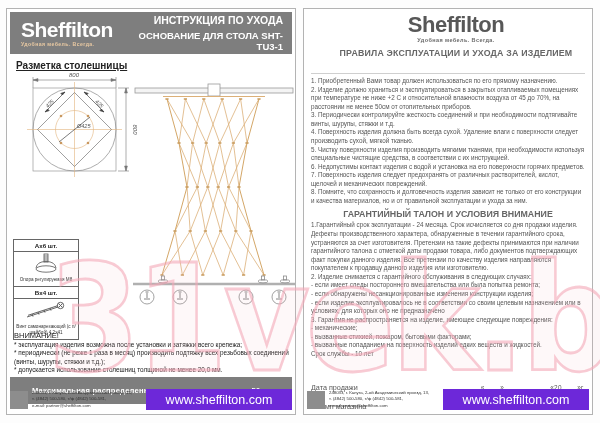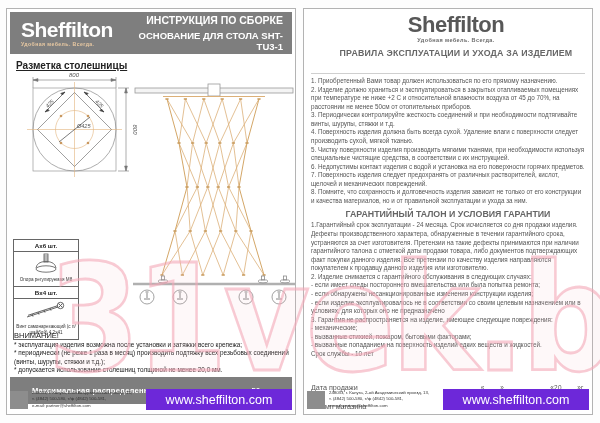--- a/index.html
+++ b/index.html
@@ -62,21 +62,21 @@
 <div class="stage">
 
   <div class="page page-left">
 
     <div class="lp-banner">
       <div class="logo-block">
         <div class="logo-text">Sheffilton</div>
         <div class="logo-tagline">Удобная мебель. Всегда.</div>
       </div>
       <div class="lp-title">
-        <div class="lp-title-1">ИНСТРУКЦИЯ ПО СБОРКЕ</div>
+        <div class="lp-title-1">ИНСТРУКЦИЯ ПО УХОДА</div>
         <div class="lp-title-2">ОСНОВАНИЕ ДЛЯ СТОЛА SHT-TU3-1</div>
       </div>
     </div>
 
     <div class="marking-heading">Разметка столешницы</div>
 
     <svg class="marking-svg" viewBox="0 0 136 158">
       <g stroke="#777" stroke-width="0.6" fill="#777">
         <line x1="22" y1="12" x2="105" y2="12"></line>
         <polygon points="22,12 27,10.6 27,13.4"></polygon>
@@ -216,21 +216,21 @@
     <div class="rp-body">
       <p class="rp-text">1. Приобретенный Вами товар должен использоваться по его прямому назначению.</p>
       <p class="rp-text">2. Изделие должно храниться и эксплуатироваться в закрытых отапливаемых помещениях при температуре не ниже +2 С и относительной влажности воздуха от 45 до 70%, на расстоянии не менее 50см от отопительных приборов.</p>
       <p class="rp-text">3. Периодически контролируйте жесткость соединений и при необходимости подтягивайте винты, шурупы, стяжки и т.д.</p>
       <p class="rp-text">4. Поверхность изделия должна быть всегда сухой. Удаление влаги с поверхности следует производить сухой, мягкой тканью.</p>
       <p class="rp-text">5. Чистку поверхности изделия производить мягкими тканями, при необходимости используя специальные чистящие средства, в соответствии с их инструкцией.</p>
       <p class="rp-text">6. Недопустимы контакт изделия с водой и установка на его поверхности горячих предметов.</p>
       <p class="rp-text">7. Поверхность изделия следует предохранять от различных растворителей, кислот, щелочей и механических повреждений.</p>
       <p class="rp-text">8. Помните, что сохранность и долговечность изделия зависит не только от его конструкции и качества материалов, но и от правильной эксплуатации и ухода за ним.</p>
 
-      <div class="rp-warranty-heading">ГАРАНТИЙНЫЙ ТАЛОН И УСЛОВИЯ ГАРАНТИИ</div>
+      <div class="rp-warranty-heading">ГАРАНТИЙНЫЙ ТАЛОН И УСЛОВИЯ ВНИМАНИЕ</div>
 
       <p class="rp-text">1.Гарантийный срок эксплуатации - 24 месяца. Срок исчисляется со дня продажи изделия. Дефекты производственного характера, обнаруженные в течении гарантийного срока, устраняются за счет изготовителя. Претензии на такие дефекты принимаются при наличии гарантийного талона с отметкой даты продажи товара, либо документов подтверждающих факт покупки данного изделия. Все претензии по качеству изделия направляются покупателем к продавцу данного изделия или изготовителю.</p>
       <p class="rp-text">2. Изделие снимается с гарантийного обслуживания в следующих случаях:</p>
       <p class="rp-text">- если имеет следы постороннего вмешательства или была попытка ремонта;</p>
       <p class="rp-text">- если обнаружены несанкционированные изменения конструкции изделия;</p>
       <p class="rp-text">- если изделие эксплуатировалось не в соответствии со своим целевым назначением или в условиях, для которых оно не предназначено</p>
       <p class="rp-text">3. Гарантия не распространяется на изделие, имеющее следующие повреждения:</p>
       <p class="rp-text">- механические;</p>
       <p class="rp-text">- вызванные стихией, пожаром, бытовыми факторами;</p>
       <p class="rp-text">- вызванные попаданием на поверхность изделий едких веществ и жидкостей.</p>

